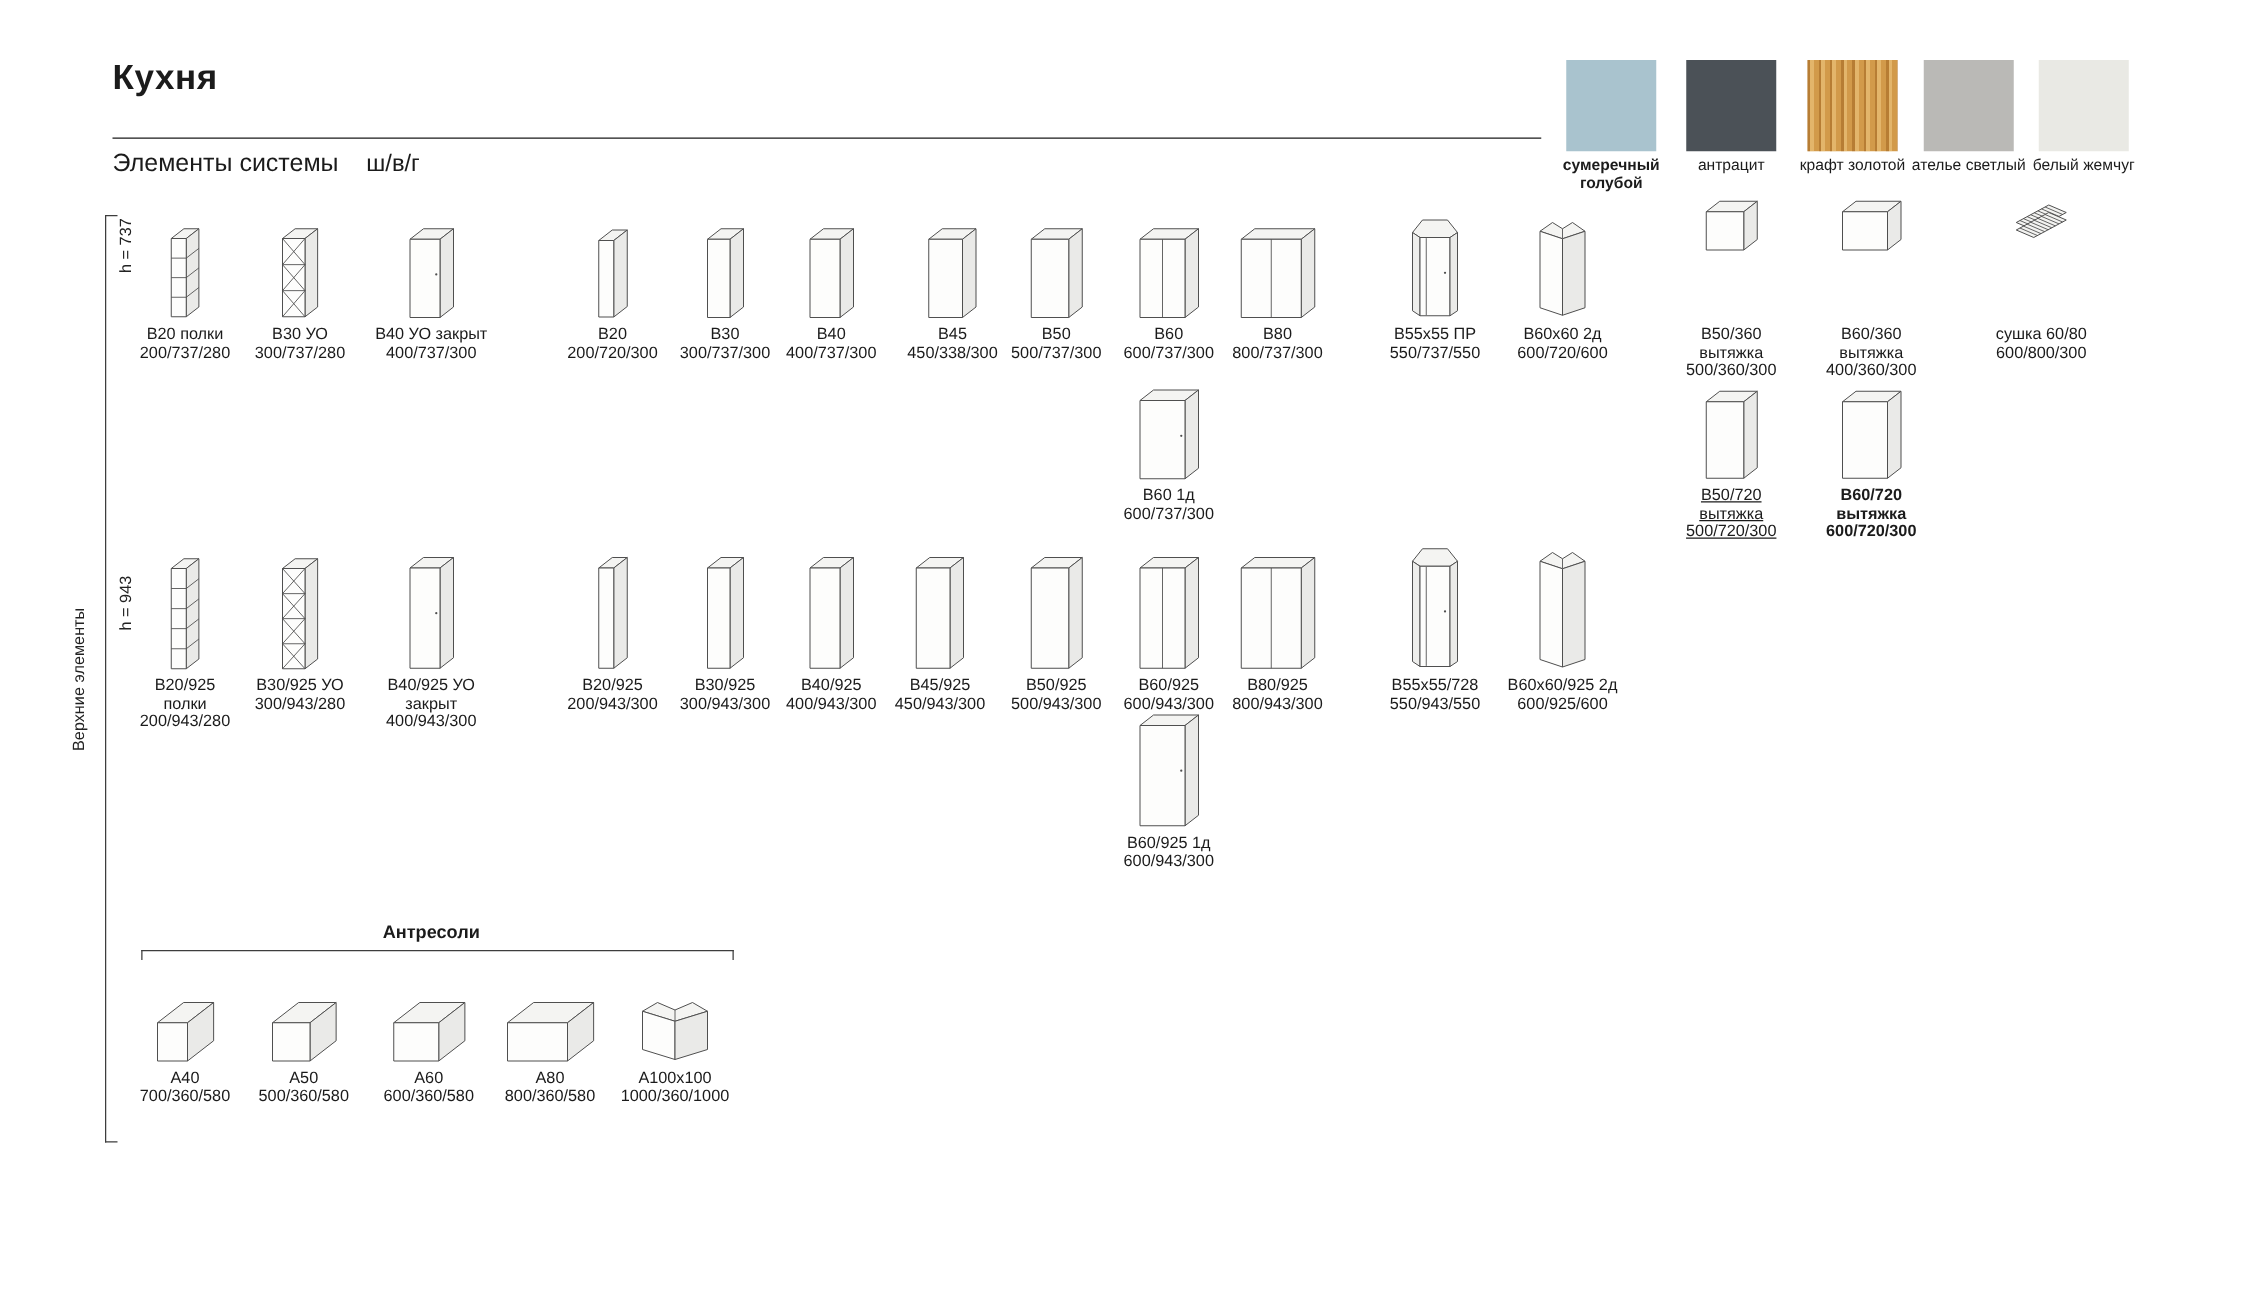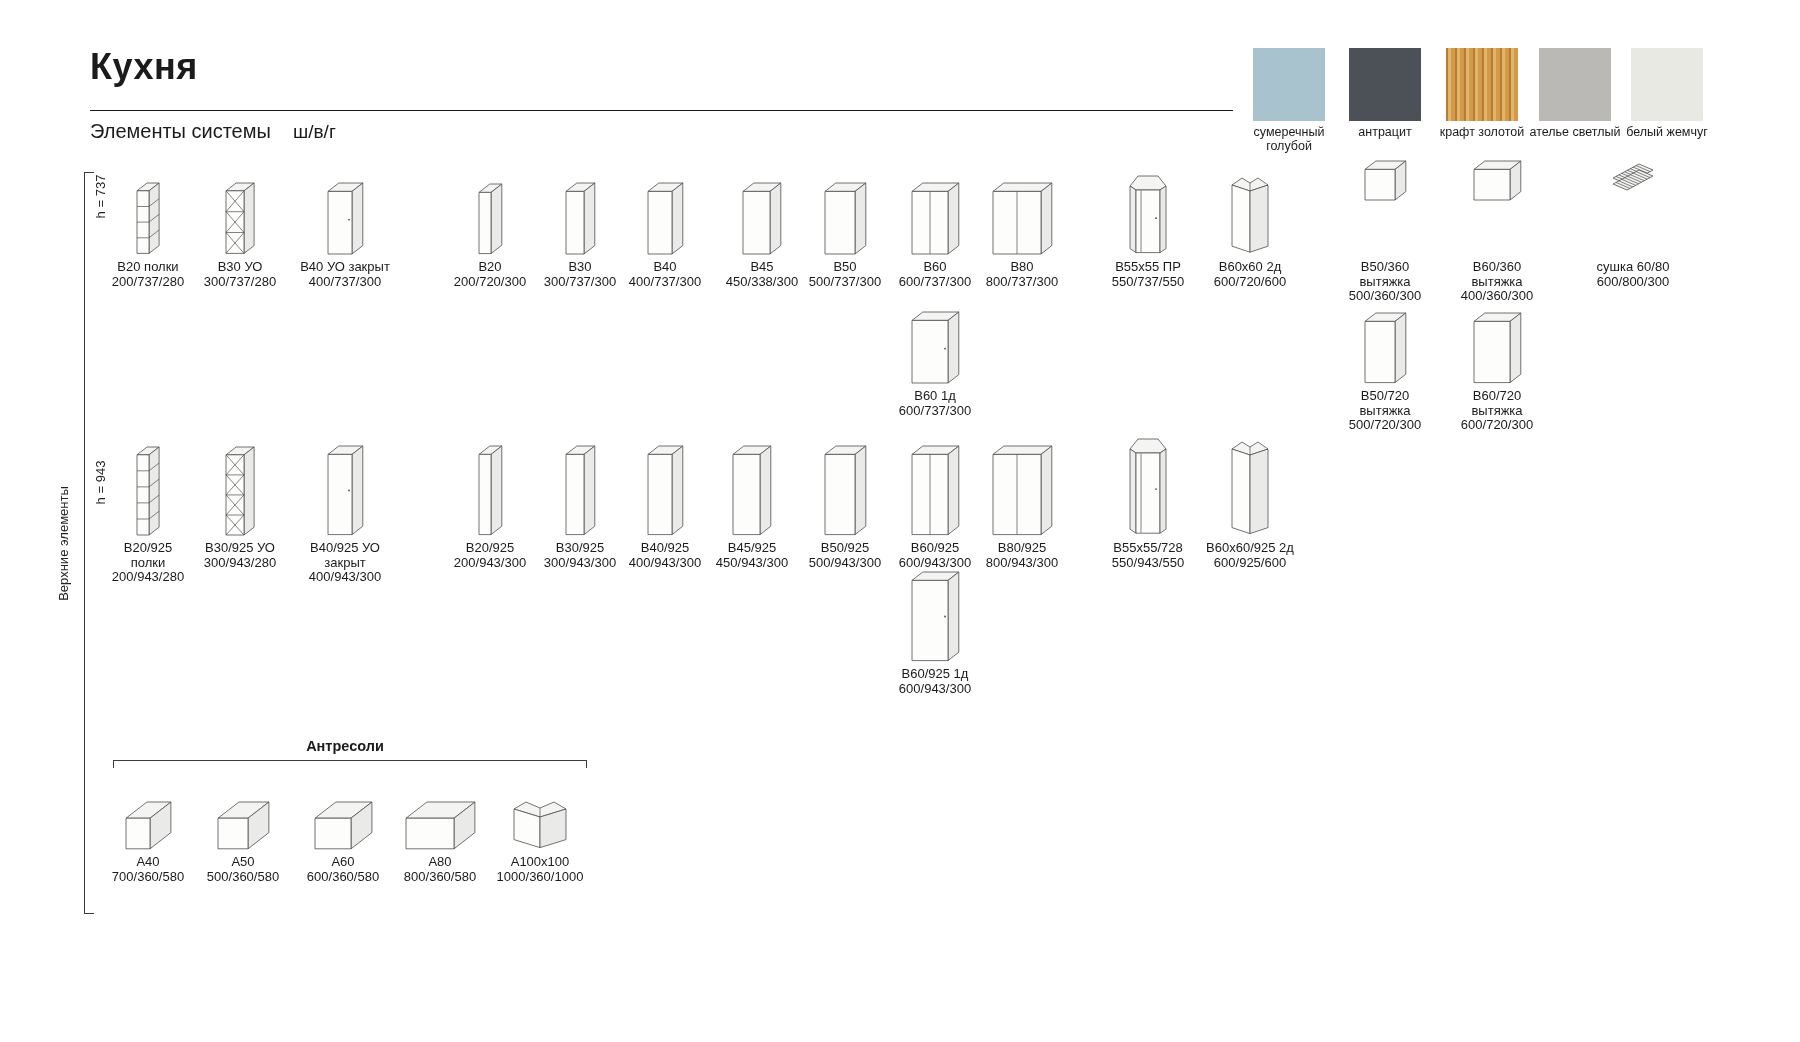--- a/index.html
+++ b/index.html
@@ -1,20 +1,20 @@
 <!DOCTYPE html>
 <html><head>
 <meta charset="utf-8">
 <style>
   html,body{margin:0;padding:0;background:#fff;}
   body{font-family:"Liberation Sans",sans-serif;color:#1b1b1b;}
   .page{position:relative;width:1800px;height:1042px;background:#ffffff;overflow:hidden;}
 
   .brand-row{position:absolute;left:90px;top:46px;display:flex;align-items:baseline;gap:18px;}
-  .brand-kitchen{font-size:36px;font-weight:700;letter-spacing:.5px;}
+  .brand-kitchen{font-size:28px;font-weight:700;letter-spacing:.5px;}
   .brand-title{font-family:"DejaVu Serif","Liberation Serif",serif;font-size:43px;font-weight:700;letter-spacing:1px;}
   .rule{position:absolute;left:90px;top:110px;width:1143px;border-top:1.7px solid #1b1b1b;}
   .subtitle{position:absolute;left:90px;top:120px;font-size:20px;}
   .legend{position:absolute;left:293px;top:121px;font-size:19px;}
 
   .swatch{position:absolute;top:48px;width:72px;height:73px;}
   .swatch.wood{background-image:repeating-linear-gradient(90deg,rgba(150,90,25,.45) 0 2px,rgba(255,225,160,.38) 2px 5px,rgba(0,0,0,0) 5px 9px);}
   .swatch-label{position:absolute;top:125px;width:110px;font-size:12.5px;line-height:14px;text-align:center;}
 
   .bracket-outer{position:absolute;left:84px;top:172px;width:9px;height:740px;
@@ -38,21 +38,21 @@
 
   <div class="brand-row">
     <span class="brand-kitchen">Кухня</span>
   </div>
   <div class="rule"></div>
   <div class="subtitle">Элементы системы</div>
   <div class="legend">ш/в/г</div>
 
   <div id="swatches">
       <div class="swatch" style="left: 1253px; background-color: rgb(169, 195, 206);"></div>
-      <div class="swatch-label" style="left: 1234px;">сумеречный голубой</div>
+      <div class="swatch-label" style="left: 1234px; font-weight: bold;">сумеречный голубой</div>
       <div class="swatch" style="left: 1349px; background-color: rgb(75, 81, 87);"></div>
       <div class="swatch-label" style="left: 1330px;">антрацит</div>
       <div class="swatch wood" style="left: 1446px; background-color: rgb(210, 154, 74);"></div>
       <div class="swatch-label" style="left: 1427px;">крафт золотой</div>
       <div class="swatch" style="left: 1539px; background-color: rgb(186, 185, 182);"></div>
       <div class="swatch-label" style="left: 1520px;">ателье светлый</div>
       <div class="swatch" style="left: 1631px; background-color: rgb(233, 233, 228);"></div>
       <div class="swatch-label" style="left: 1612px;">белый жемчуг</div>
     </div>
 
@@ -305,35 +305,35 @@
             <polygon points="37,9.4 47.8,1 47.8,63.6 37,72" fill="#eaeae8" stroke="#4f4f4f" stroke-width="0.8" stroke-linejoin="round"></polygon>
             <polygon points="1,9.4 37,9.4 37,72 1,72" fill="#fdfdfc" stroke="#4f4f4f" stroke-width="0.8" stroke-linejoin="round"></polygon>
             <circle cx="34" cy="37.6" r="0.9" fill="#4f4f4f"></circle>
           </svg>
         </div>
         <div class="cap">
           <div class="cap-name">В60 1д</div>
           <div class="cap-dims">600/737/300</div>
         </div>
       </div>
-      <div class="cell" style="left: 1323px; top: 300px;">
+      <div class="cell" style="left: 1323px; top: 300px; text-decoration: underline;">
         <div class="icon-box" style="height:84px">
           <svg width="43" height="72" viewBox="0 0 43 72">
             <polygon points="1,9.4 11.8,1 41.8,1 31,9.4" fill="#f4f4f2" stroke="#4f4f4f" stroke-width="0.8" stroke-linejoin="round"></polygon>
             <polygon points="31,9.4 41.8,1 41.8,62.2 31,70.6" fill="#eaeae8" stroke="#4f4f4f" stroke-width="0.8" stroke-linejoin="round"></polygon>
             <polygon points="1,9.4 31,9.4 31,70.6 1,70.6" fill="#fdfdfc" stroke="#4f4f4f" stroke-width="0.8" stroke-linejoin="round"></polygon>
           </svg>
         </div>
         <div class="cap">
           <div class="cap-name">В50/720</div>
           <div class="cap-name">вытяжка</div>
           <div class="cap-dims">500/720/300</div>
         </div>
       </div>
-      <div class="cell" style="left: 1435px; top: 300px;">
+      <div class="cell" style="left: 1435px; top: 300px; font-weight: bold;">
         <div class="icon-box" style="height:84px">
           <svg width="49" height="72" viewBox="0 0 49 72">
             <polygon points="1,9.4 11.8,1 47.8,1 37,9.4" fill="#f4f4f2" stroke="#4f4f4f" stroke-width="0.8" stroke-linejoin="round"></polygon>
             <polygon points="37,9.4 47.8,1 47.8,62.2 37,70.6" fill="#eaeae8" stroke="#4f4f4f" stroke-width="0.8" stroke-linejoin="round"></polygon>
             <polygon points="1,9.4 37,9.4 37,70.6 1,70.6" fill="#fdfdfc" stroke="#4f4f4f" stroke-width="0.8" stroke-linejoin="round"></polygon>
           </svg>
         </div>
         <div class="cap">
           <div class="cap-name">В60/720</div>
           <div class="cap-name">вытяжка</div>

